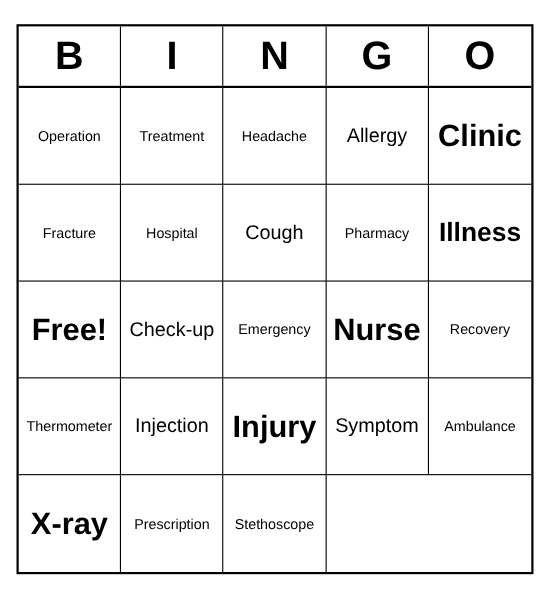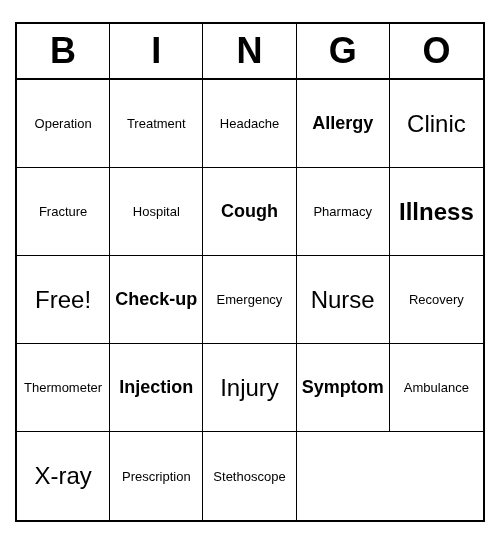--- a/index.html
+++ b/index.html
@@ -66,27 +66,27 @@
     .cell:nth-child(n+21) {
       border-bottom: none;
     }
 
     .cell.large {
       font-size: 24px;
       font-weight: bold;
     }
 
     .cell.xlarge {
-      font-size: 24px;
-      font-weight: normal;
+      font-size: 28px;
+      font-weight: bold;
     }
 
     .cell.medium {
       font-size: 18px;
-      font-weight: bold;
+      font-weight: normal;
     }
   </style>
 </head>
 <body>
 
 <div class="bingo-card">
   <div class="header-row">
   <div class="header-cell">B</div>
       <div class="header-cell">I</div>
       <div class="header-cell">N</div>

